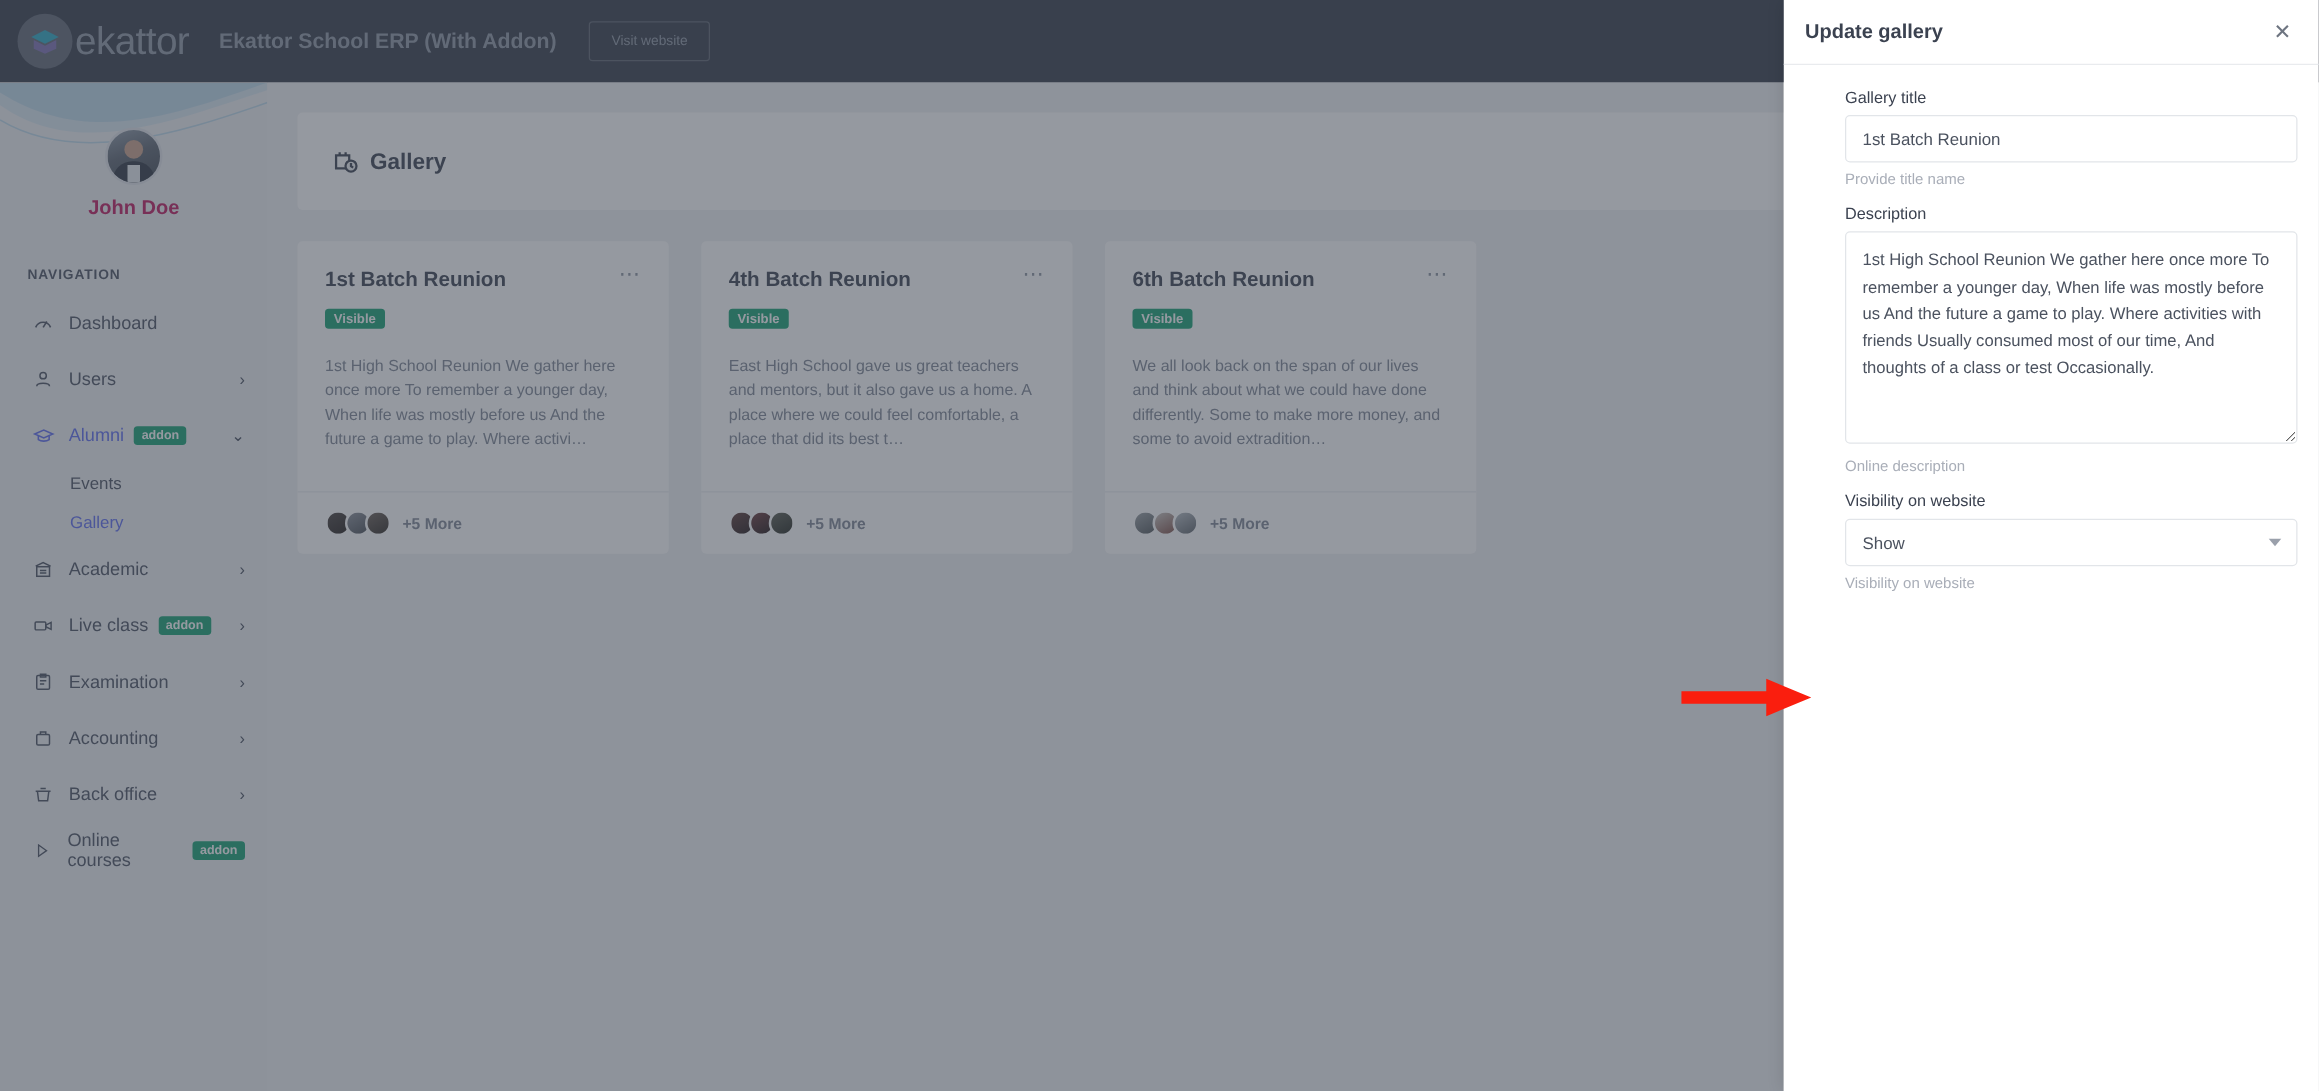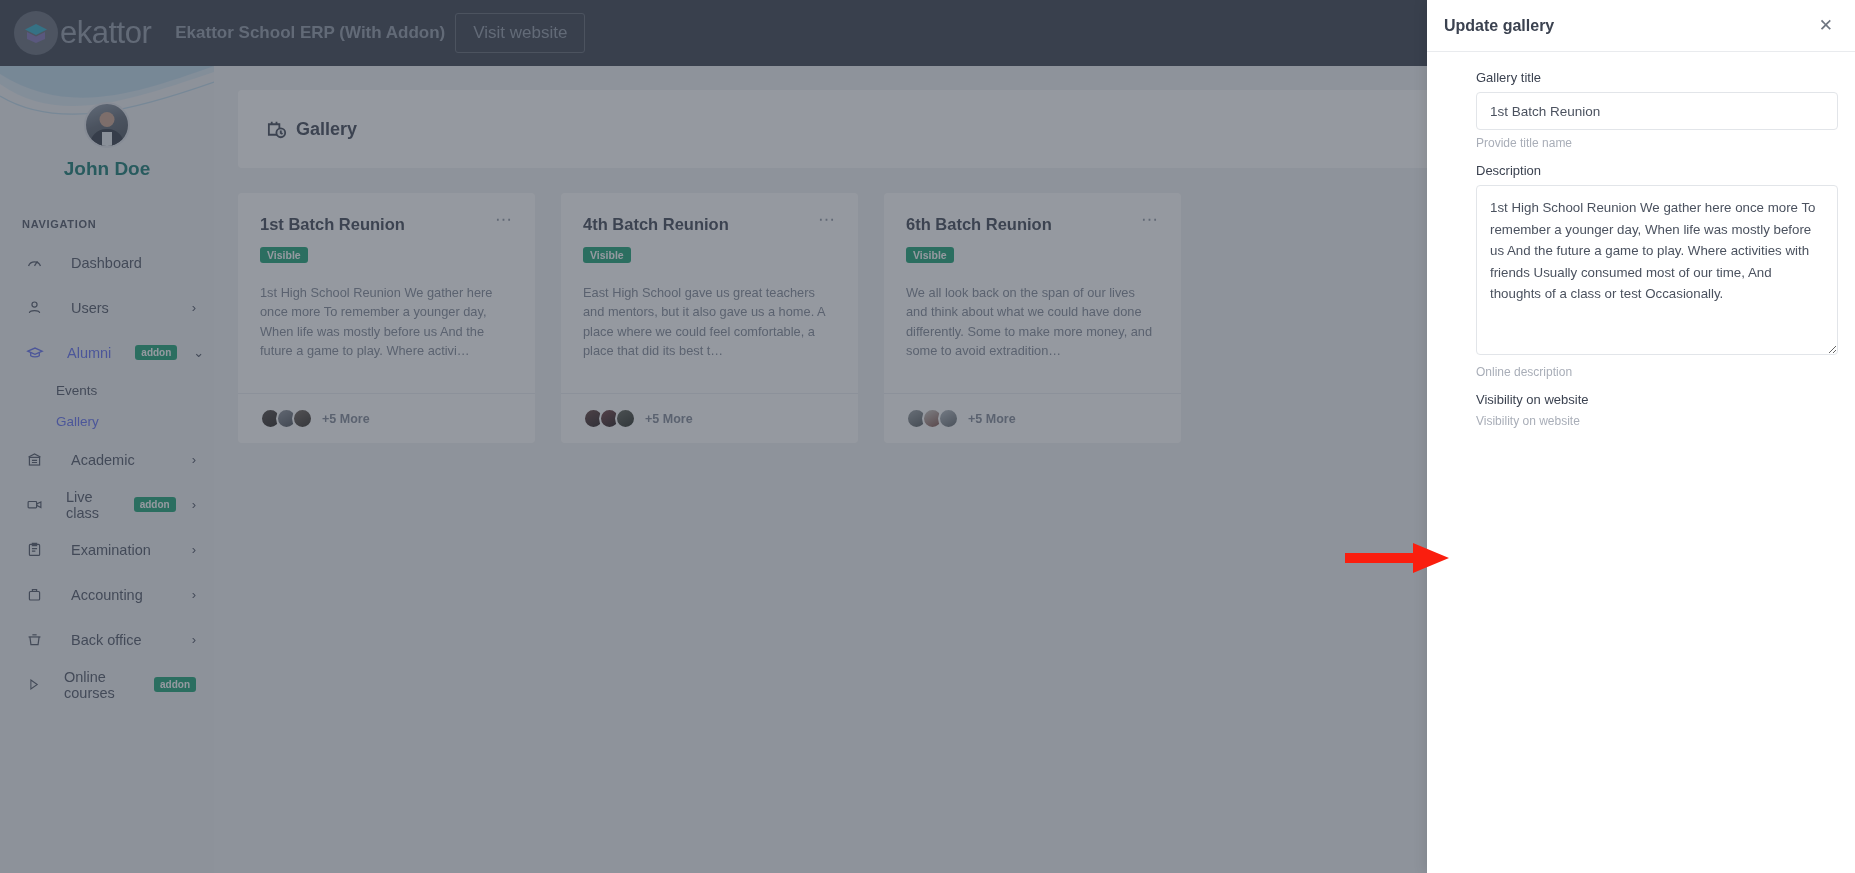--- a/index.html
+++ b/index.html
@@ -32,25 +32,25 @@
   }
   .brand-text {
     font-size: 31px; font-weight: 400; color: #8f98a5;
     letter-spacing: -0.5px; margin-left: -4px;
   }
   .app-title {
     margin-left: 24px; font-size: 17px; font-weight: 700;
     color: #8f98a5;
   }
   .visit-btn {
-    margin-left: 10px;
+    margin-left: 26px;
     border: 1px solid #5d6470;
     color: #8f98a5;
     background: transparent;
-    font-size: 17px;
+    font-size: 11px;
     padding: 9px 17px;
     border-radius: 3px;
     cursor: pointer;
     font-family: inherit;
   }
 
   
   .sidebar {
     position: absolute; top: 66px; left: 0; width: 214px; bottom: 0;
     background: #edeff2;
@@ -74,32 +74,32 @@
   }
   .avatar .body {
     position: absolute; left: 50%; bottom: -3px; transform: translateX(-50%);
     width: 34px; height: 20px; border-radius: 16px 16px 0 0; background: #2d3440;
   }
   .avatar .shirt {
     position: absolute; left: 50%; bottom: -3px; transform: translateX(-50%);
     width: 10px; height: 17px; background: #e7ecef;
   }
   .profile-name {
-    margin-top: 10px; font-size: 19px; font-weight: 700; color: #0f766e;
+    margin-top: 10px; font-size: 16px; font-weight: 700; color: #be185d;
   }
   .nav-label {
     margin: 38px 0 10px 22px;
     font-size: 11px; font-weight: 700; letter-spacing: 0.7px;
     color: #4a5160;
   }
   .nav-item {
     display: flex; align-items: center;
     height: 45px; padding: 0 18px 0 26px;
     color: #4a5160; font-size: 14.5px;
-    cursor: pointer; position: relative; gap: 16px;
+    cursor: pointer; position: relative;
   }
   .nav-item .ic { width: 22px; display:flex; align-items:center; color:#4a5160; }
   .nav-item .lbl { margin-left: 7px; }
   .nav-item.active .lbl, .nav-item.active .ic { color: #5d6cf0; }
   .nav-item .chev {
     margin-left: auto; color: #4a5160; font-size: 13px; line-height: 1;
   }
   .badge-addon {
     background: #16a172; color: #fff; font-size: 10px; font-weight: 700;
     border-radius: 3px; padding: 2px 6px; margin-left: 8px;
@@ -476,20 +476,27 @@
       </div>
 
       <div class="fld-group">
         <div class="fld-label">Description</div>
         <textarea class="fld-textarea" style="">1st High School Reunion We gather here once more To remember a younger day, When life was mostly before us And the future a game to play. Where activities with friends Usually consumed most of our time, And thoughts of a class or test Occasionally.</textarea>
         <div class="fld-help">Online description</div>
       </div>
 
       <div class="fld-group">
         <div class="fld-label">Visibility on website</div>
+        <div class="select-wrap">
+          <select class="fld-select">
+            <option>Show</option>
+            <option>Hide</option>
+          </select>
+          <span class="select-caret"></span>
+        </div>
         <div class="fld-help">Visibility on website</div>
       </div>
 
     </div>
   </div>
 
   <div class="arrow-ann">
     <svg width="104" height="34" viewBox="0 0 104 34">
       <path d="M0 12 H68 V2 L104 17 L68 32 V22 H0 Z" fill="#fa1e0e"></path>
     </svg>

